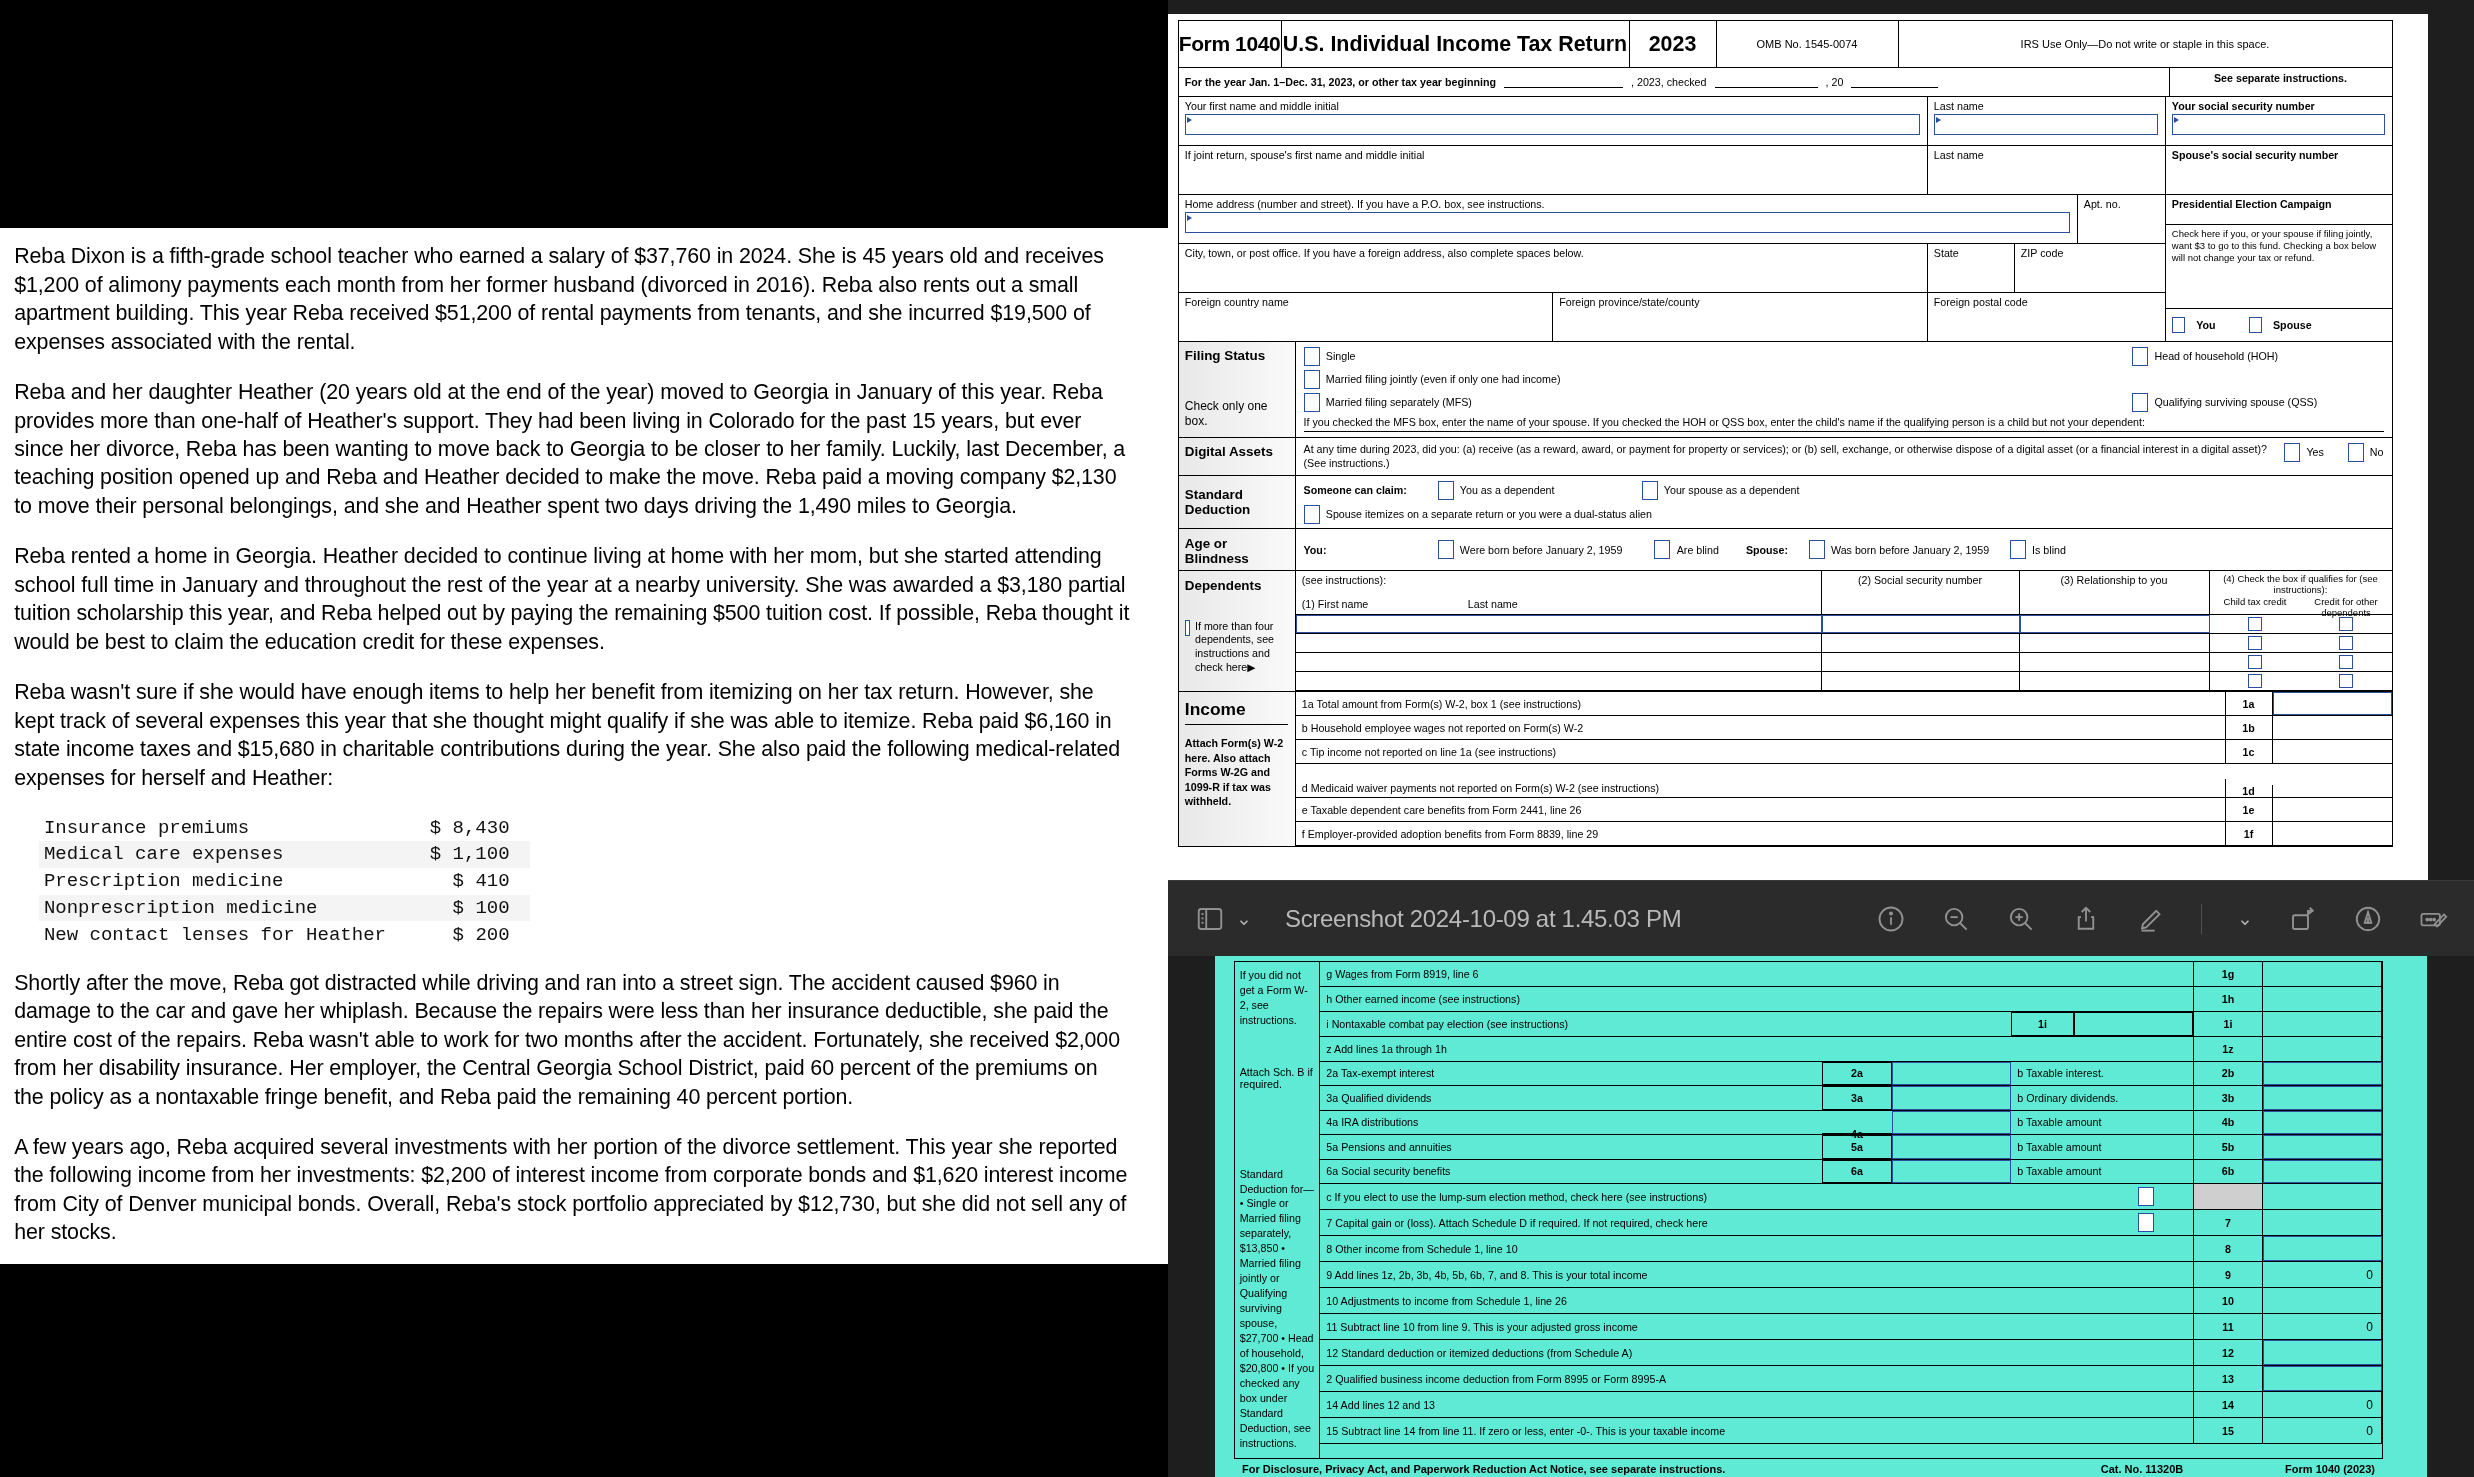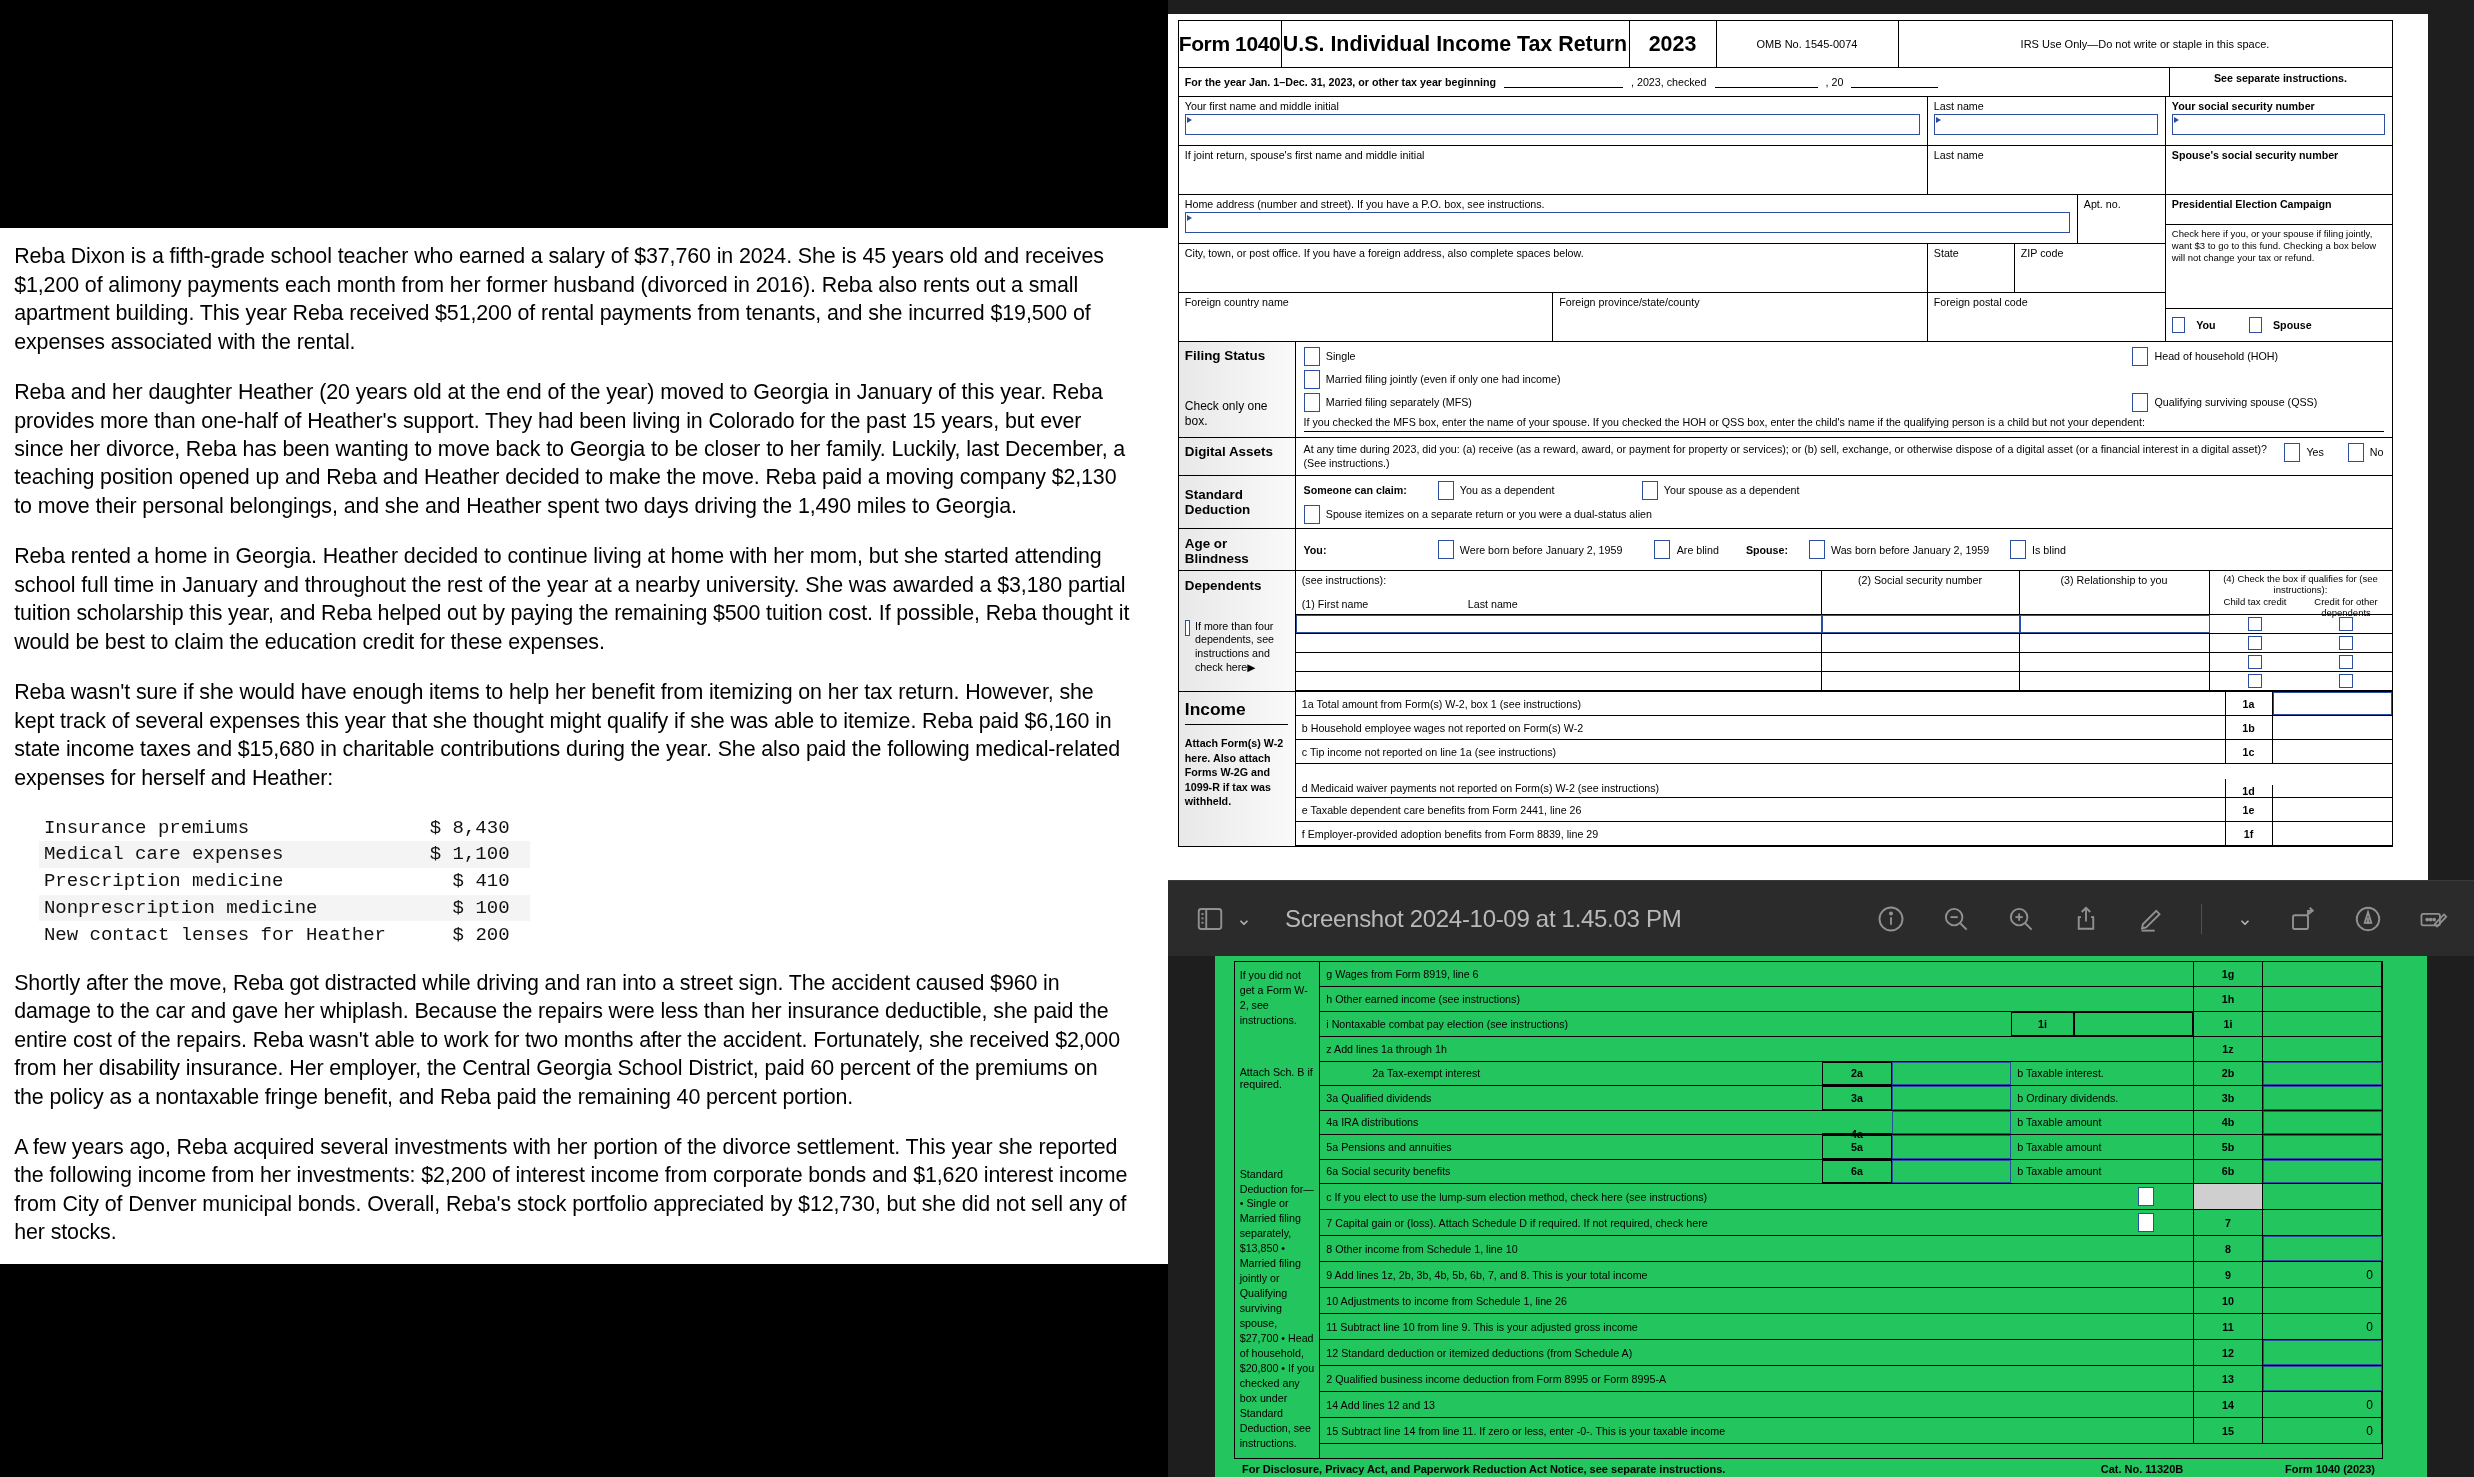--- a/index.html
+++ b/index.html
@@ -62,21 +62,21 @@
   .tb-right { margin-left:auto; display:flex; align-items:center; gap: 35px; }
   .ico { width: 30px; height: 30px; display:block; opacity: .72; }
   .ico svg { width:100%; height:100%; display:block; }
   .tb-sep { width:0.8px; height:30px; background:#6a6a6a; opacity:.6; }
   .chev { color:#b0b0b0; font-size: 19px; line-height: 1; }
 
   
   .page-bottom {
     position: absolute; left: 47px; top: 956px;
     width: 1212px; height: 522px;
-    background: #22c55e; overflow: hidden;
+    background: #5eead4; overflow: hidden;
   }
 
   
   .f1040 { font-family: "Liberation Sans", sans-serif; color:#000; }
   .fline { font-size: 10.7px; line-height: 1.15; }
   .tiny { font-size: 9.5px; }
   .bold { font-weight: bold; }
 
   
   .hdr { display:flex; border-bottom:1.6px solid #000; height: 47px; }
@@ -551,21 +551,21 @@
                 <div class="fline bold" style="width: 70px; display: flex; align-items: center; justify-content: center; border-left: 0.8px solid rgb(0, 0, 0); border-right: 0.8px solid rgb(0, 0, 0);">1i</div>
                 <div style="width: 119px; display: flex; align-items: center; justify-content: flex-end; padding-right: 8px; font-size: 12px; border-right: 0.8px solid rgb(0, 0, 0);"></div>
               </div>
               <div style="display: flex; height: 25px; border-bottom: 0.8px solid rgb(0, 0, 0);">
                 <div class="cellpad fline" style="flex: 1 1 0%; display: flex; align-items: center;">z Add lines 1a through 1h</div>
                 <div style="width: 182px;"></div>
                 <div class="fline bold" style="width: 70px; display: flex; align-items: center; justify-content: center; border-left: 0.8px solid rgb(0, 0, 0); border-right: 0.8px solid rgb(0, 0, 0);">1z</div>
                 <div style="width: 119px; display: flex; align-items: center; justify-content: flex-end; padding-right: 8px; font-size: 12px; border-right: 0.8px solid rgb(0, 0, 0);"></div>
               </div>
               <div style="display: flex; height: 24.5px; border-bottom: 0.8px solid rgb(0, 0, 0);">
-                <div class="cellpad fline" style="flex: 1 1 0%; display: flex; align-items: center; margin-left: 46px;">2a Tax-exempt interest</div>
+                <div class="cellpad fline" style="flex: 1 1 0%; display: flex; align-items: center;">2a Tax-exempt interest</div>
                 <div class="fline bold" style="width: 70px; display: flex; align-items: center; justify-content: center; border: 0.8px solid rgb(0, 0, 0);">2a</div>
                 <div style="width: 119px; border: 1.6px solid rgb(43, 79, 158);"></div>
                 <div class="cellpad fline" style="width: 182px; display: flex; align-items: center;">b Taxable interest.</div>
                 <div class="fline bold" style="width: 70px; display: flex; align-items: center; justify-content: center; border-left: 0.8px solid rgb(0, 0, 0); border-right: 0.8px solid rgb(0, 0, 0);">2b</div>
                 <div style="width: 119px; display: flex; align-items: center; justify-content: flex-end; padding-right: 8px; font-size: 12px; border: 1.6px solid rgb(43, 79, 158);"></div>
               </div>
               <div style="display: flex; height: 24.5px; border-bottom: 0.8px solid rgb(0, 0, 0);">
                 <div class="cellpad fline" style="flex: 1 1 0%; display: flex; align-items: center;">3a Qualified dividends</div>
                 <div class="fline bold" style="width: 70px; display: flex; align-items: center; justify-content: center; border: 0.8px solid rgb(0, 0, 0);">3a</div>
                 <div style="width: 119px; border: 1.6px solid rgb(43, 79, 158);"></div>

